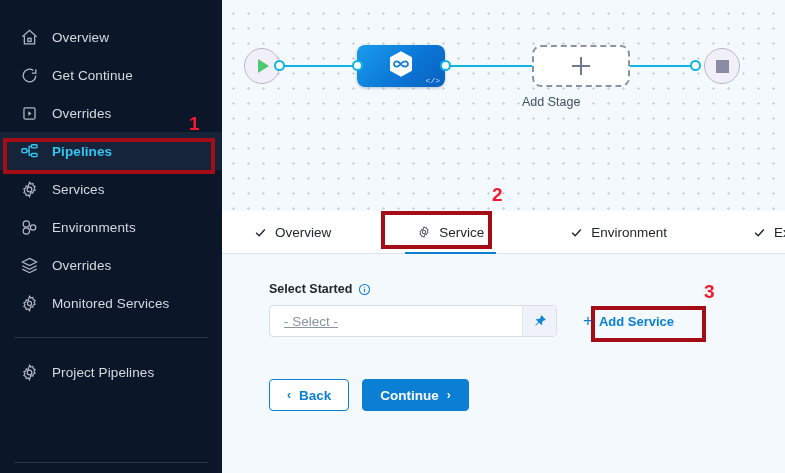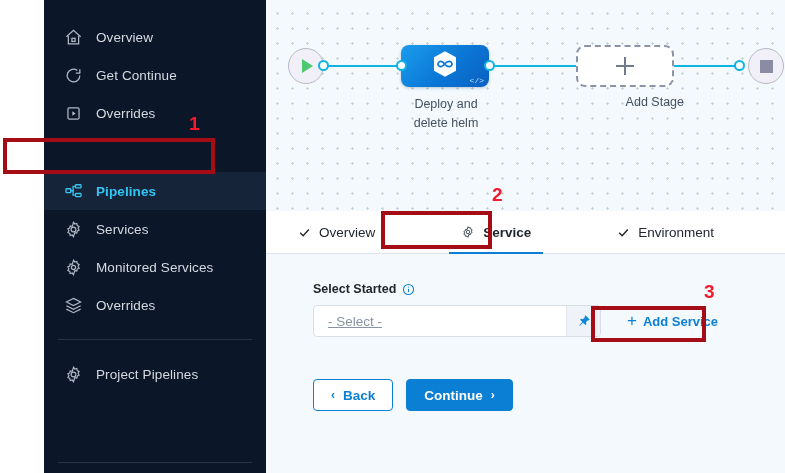--- a/index.html
+++ b/index.html
@@ -2,21 +2,21 @@
 <html><head>
 <meta charset="utf-8">
 <style>
   * { box-sizing: border-box; margin: 0; padding: 0; }
   html, body {
     width: 785px; height: 473px;
     font-family: "Liberation Sans", sans-serif;
     overflow: hidden;
     background: #ffffff;
   }
-  .app { position: relative; width: 785px; height: 473px; display: flex; padding-left: 44px; }
+  .app { position: relative; width: 785px; height: 473px; display: flex; }
 
   
   .sidebar {
     width: 222px; height: 473px;
     background: #0b1628;
     flex: 0 0 222px;
     position: relative;
     padding-top: 18px;
   }
   .nav-item {
@@ -32,21 +32,21 @@
     flex: 0 0 20px;
     color: #b0b8c4;
   }
   .nav-item .ico svg { display:block; }
   .nav-item .lbl {
     font-size: 13.5px;
     color: #d5dae1;
     letter-spacing: .1px;
     white-space: nowrap;
   }
-  .nav-item.active { background: #16243a; margin-top: 40px; }
+  .nav-item.active { background: #16243a; }
   .nav-item.active .lbl { color: #33c5f3; font-weight: bold; }
   .nav-item.active .ico { color: #33c5f3; }
 
   .nav-sep {
     height: 1px; background: #2a3244;
     margin: 15px 14px 15px 14px;
   }
   .nav-sep-bottom {
     position: absolute; left: 14px; right: 14px; bottom: 10px;
     height: 1px; background: #2a3244;
@@ -126,21 +126,21 @@
     width: 98px; height: 42px; border-radius: 9px;
     background: #ffffff;
     border: 2px dashed #8a93a8;
     display: flex; align-items: center; justify-content: center;
     z-index: 3; cursor: pointer;
   }
   .plus-h { position:absolute; width: 18px; height: 2.2px; background:#6f7a8c; }
   .plus-v { position:absolute; width: 2.2px; height: 18px; background:#6f7a8c; }
   .add-stage-label {
     position: absolute; left: 300px; top: 95px;
-    width: 118px; text-align: right;
+    width: 118px; text-align: left;
     font-size: 12.5px; color: #44515f;
   }
 
   
   .tabbar {
     height: 43px;
     background: #ffffff;
     border-bottom: 1px solid #dde3ea;
     display: flex; align-items: center;
     padding-left: 20px;
@@ -149,21 +149,21 @@
   .tab {
     display: flex; align-items: center; gap: 8px;
     height: 43px;
     padding: 0 12px;
     margin-right: 62px;
     font-size: 13.5px; color: #22272e;
     cursor: pointer;
     position: relative;
   }
   .tab .tlabel { white-space: nowrap; }
-  .tab.active { font-weight: bold; justify-content: flex-end; }
+  .tab.active { font-weight: normal; justify-content: flex-end; }
   .tab.active::after {
     content: ""; position: absolute;
     left: 0; right: 0; bottom: -1px; height: 3px;
     background: #0b7fd4;
   }
   .check {
     width: 13px; height: 13px; flex: 0 0 13px;
     color: #22272e;
   }
   .gear-tab { width: 14px; height: 14px; flex:0 0 14px; color:#4a5363; }
@@ -303,40 +303,50 @@
     <div class="nav-item">
       <span class="ico">
         <svg width="19" height="19" viewBox="0 0 24 24" fill="none" stroke="currentColor" stroke-width="1.5">
           <circle cx="12" cy="12" r="3"></circle>
           <path d="M12 2.8l1.6 2.2 2.6-.6.5 2.6 2.4 1.2-1.3 2.3 1.3 2.3-2.4 1.2-.5 2.6-2.6-.6L12 21.2l-1.6-2.2-2.6.6-.5-2.6-2.4-1.2 1.3-2.3-1.3-2.3 2.4-1.2.5-2.6 2.6.6z"></path>
         </svg>
       </span>
       <span class="lbl">Services</span>
     </div>
 
-
-    <div class="nav-item">
-      <span class="ico">
-        <svg width="19" height="19" viewBox="0 0 24 24" fill="none" stroke="currentColor" stroke-width="1.5">
-          <circle cx="12" cy="12" r="2.6"></circle>
-          <path d="M12 2.8l1.6 2.2 2.6-.6.5 2.6 2.4 1.2-1.3 2.3 1.3 2.3-2.4 1.2-.5 2.6-2.6-.6L12 21.2l-1.6-2.2-2.6.6-.5-2.6-2.4-1.2 1.3-2.3-1.3-2.3 2.4-1.2.5-2.6 2.6.6z"></path>
-        </svg>
-      </span>
-      <span class="lbl">Monitored Services</span>
+    <div class="nav-item">
+      <span class="ico">
+        <svg width="19" height="19" viewBox="0 0 24 24" fill="none" stroke="currentColor" stroke-width="1.6">
+          <circle cx="8" cy="7.5" r="4"></circle>
+            <circle cx="8" cy="16.5" r="4"></circle>
+            <circle cx="16.5" cy="12" r="3.4"></circle>
+        </svg>
+      </span>
+      <span class="lbl">Environments</span>
     </div>
 
     <div class="nav-item">
       <span class="ico">
         <svg width="19" height="19" viewBox="0 0 24 24" fill="none" stroke="currentColor" stroke-width="1.5">
           <path d="M12 3l9 4.5-9 4.5-9-4.5z"></path>
             <path d="M3 12.2l9 4.5 9-4.5"></path>
             <path d="M3 16.6l9 4.5 9-4.5"></path>
         </svg>
       </span>
       <span class="lbl">Overrides</span>
+    </div>
+
+    <div class="nav-item">
+      <span class="ico">
+        <svg width="19" height="19" viewBox="0 0 24 24" fill="none" stroke="currentColor" stroke-width="1.5">
+          <circle cx="12" cy="12" r="2.6"></circle>
+          <path d="M12 2.8l1.6 2.2 2.6-.6.5 2.6 2.4 1.2-1.3 2.3 1.3 2.3-2.4 1.2-.5 2.6-2.6-.6L12 21.2l-1.6-2.2-2.6.6-.5-2.6-2.4-1.2 1.3-2.3-1.3-2.3 2.4-1.2.5-2.6 2.6.6z"></path>
+        </svg>
+      </span>
+      <span class="lbl">Monitored Services</span>
     </div>
 
 
     <div class="nav-sep"></div>
 
     <div class="nav-item">
       <span class="ico">
         <svg width="19" height="19" viewBox="0 0 24 24" fill="none" stroke="currentColor" stroke-width="1.5">
           <circle cx="12" cy="12" r="3"></circle>
           <path d="M12 2.8l1.6 2.2 2.6-.6.5 2.6 2.4 1.2-1.3 2.3 1.3 2.3-2.4 1.2-.5 2.6-2.6-.6L12 21.2l-1.6-2.2-2.6.6-.5-2.6-2.4-1.2 1.3-2.3-1.3-2.3 2.4-1.2.5-2.6 2.6.6z"></path>
@@ -379,24 +389,20 @@
           <span class="plus-v"></span>
         </div>
 
         <div class="conn" style="left:406px; width:68px"></div>
         <span class="dot-port" style="left:468px"></span>
 
         <div class="endnode" style="left:482px">
           <span class="sq-stop"></span>
         </div>
 
-        <div class="stage-label">
-          <div>Deploy and</div>
-          <div>delete helm</div>
-        </div>
 
         <div class="add-stage-label">Add Stage</div>
       </div>
     </div>
 
     <div class="tabbar">
 
       <div class="tab">
         <span class="check">
           <svg width="13" height="13" viewBox="0 0 24 24" fill="none" stroke="currentColor" stroke-width="2.6">

